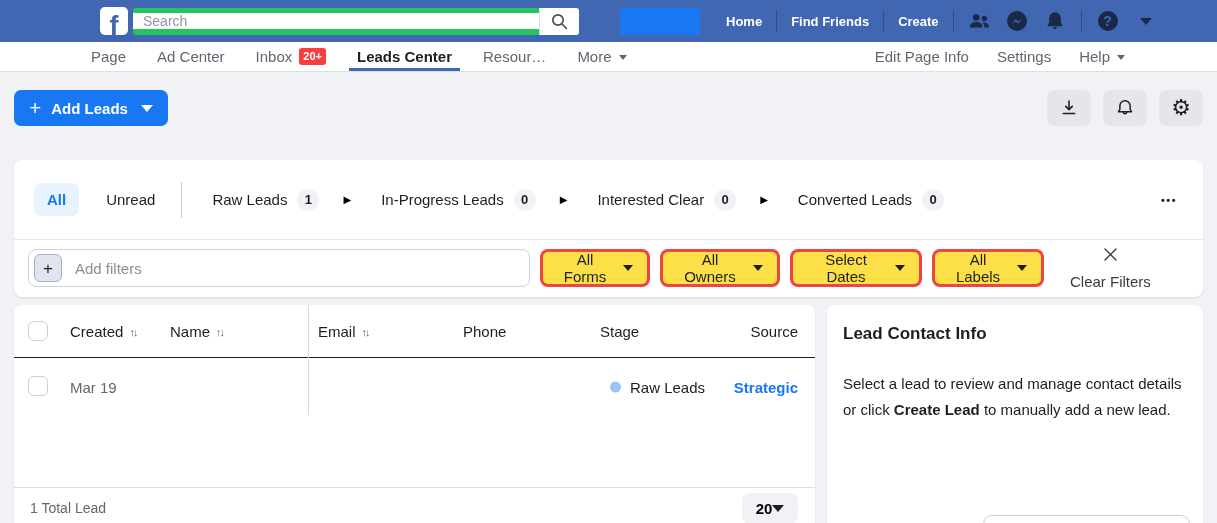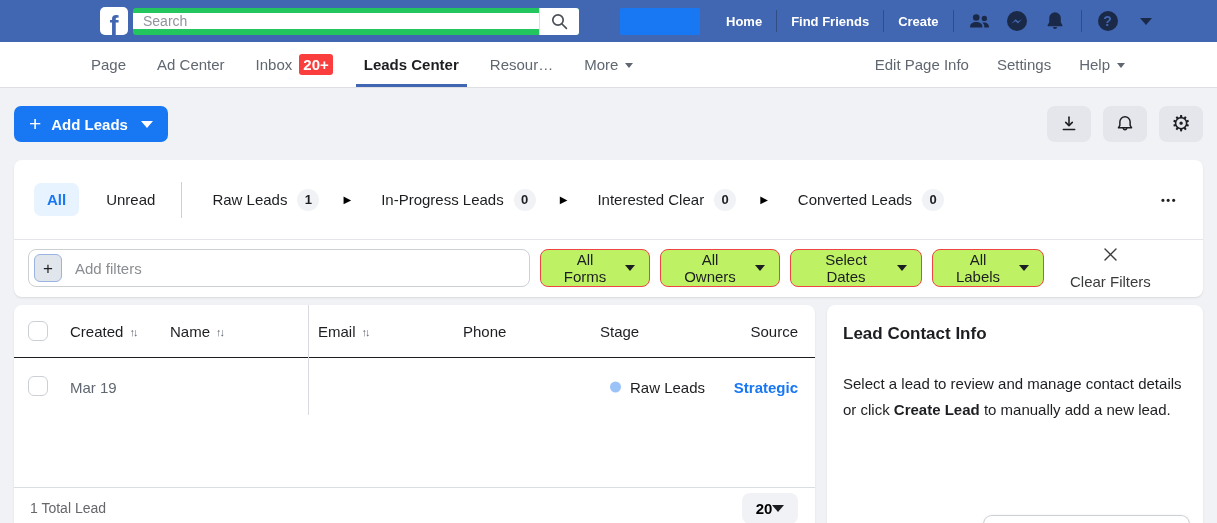--- a/index.html
+++ b/index.html
@@ -23,27 +23,27 @@
   .redacted { margin-left:41px; width:80px; height:27px; background:var(--accent-blue,#1877f2); border-radius:2px; flex:none; }
   .top-links { display:flex; align-items:center; margin-left:12px; height:100%; }
   .top-link { color:#fff; font-size:13px; font-weight:bold; padding:0 14px; cursor:pointer; }
   .top-sep { width:1px; height:22px; background:rgba(0,0,0,0.25); }
   .top-icons { display:flex; align-items:center; margin-left:13px; gap:14px; }
   .top-icon { display:flex; align-items:center; justify-content:center; width:24px; height:24px; }
   .help-circle { width:20px; height:20px; border-radius:50%; background:#1a2947; color:var(--header-blue,#4267b2); font-size:14px; font-weight:bold; display:flex; align-items:center; justify-content:center; }
   .caret-top { width:0; height:0; border-left:6px solid transparent; border-right:6px solid transparent; border-top:7px solid #1a2947; margin-left:6px; }
 
   
-  .pagenav { height:46px; background:#fff; border-bottom:1px solid #dddfe2; display:flex; align-items:center; justify-content:space-between; padding:0 92px 0 91px; }
+  .pagenav { height:30px; background:#fff; border-bottom:1px solid #dddfe2; display:flex; align-items:center; justify-content:space-between; padding:0 92px 0 91px; }
   .pagenav-left, .pagenav-right { display:flex; align-items:center; height:100%; }
   .pn-item { font-size:15px; color:#606770; margin-right:31px; display:flex; align-items:center; gap:7px; height:100%; position:relative; cursor:pointer; white-space:nowrap; }
   .pagenav-right .pn-item { margin-right:0; margin-left:28px; }
   .pn-item.active { color:#1c1e21; font-weight:bold; }
   .pn-item.active::after { content:""; position:absolute; left:-8px; right:-8px; bottom:0; height:3px; background:var(--header-blue,#4267b2); }
-  .inbox-badge { background:var(--badge-red,#fa3e3e); color:#fff; font-size:15px; font-weight:bold; padding:3px 4px; border-radius:3px; line-height:1; }
+  .inbox-badge { background:var(--badge-red,#fa3e3e); color:#fff; font-size:11px; font-weight:bold; padding:3px 4px; border-radius:3px; line-height:1; }
   .pn-caret { width:0; height:0; border-left:4px solid transparent; border-right:4px solid transparent; border-top:5px solid #606770; margin-top:2px; }
 
   
   .toolbar { height:72px; display:flex; align-items:center; justify-content:space-between; padding:0 14px; }
   .add-leads { height:36px; background:var(--accent-blue,#1877f2); color:#fff; border:none; border-radius:7px; display:flex; align-items:center; padding:0 15px; font-size:15px; font-weight:bold; font-family:inherit; cursor:pointer; }
   .add-leads .plus { font-size:21px; font-weight:400; line-height:1; margin-top:-2px; margin-right:10px; }
   .add-leads .caret { width:0; height:0; border-left:6px solid transparent; border-right:6px solid transparent; border-top:7px solid #fff; margin-left:13px; }
   .toolbar-icons { display:flex; gap:12px; }
   .tool-btn { width:44px; height:36px; background:#e4e6eb; border:none; border-radius:8px; display:flex; align-items:center; justify-content:center; cursor:pointer; }
   .gear-glyph { font-size:22px; color:#1c1e21; line-height:1; font-family:"DejaVu Sans",sans-serif; }
@@ -57,21 +57,21 @@
   .stage-tab { display:flex; align-items:center; gap:10px; margin-left:30px; font-size:15px; cursor:pointer; white-space:nowrap; }
   .count-badge { min-width:22px; height:22px; padding:0 5px; border-radius:11px; background:#f0f2f5; display:flex; align-items:center; justify-content:center; font-size:13px; font-weight:bold; }
   .stage-arrow { margin-left:24px; font-size:10px; color:#000; }
   .tabs-more { position:absolute; right:26px; font-weight:bold; font-size:11px; letter-spacing:1.5px; cursor:pointer; }
 
   .filters-row { height:56px; display:flex; align-items:center; padding:0 14px; gap:10px; }
   .filter-input { width:502px; height:38px; border:1px solid #ccd0d5; border-radius:8px; background:#fff; display:flex; align-items:center; padding:0 5px; flex:none; }
   .plus-btn { width:28px; height:28px; border-radius:6px; background:#e1e5ec; border:1px solid #9ab3e0; color:#1c1e21; font-size:17px; line-height:1; display:flex; align-items:center; justify-content:center; cursor:pointer; }
   .filter-input input { border:none; outline:none; flex:1; font-size:15px; padding-left:13px; font-family:inherit; color:#1c1e21; background:transparent; }
   .filter-input input::placeholder { color:#8a8d91; }
-  .dropdown { height:38px; border:1px solid #ef4444; border-radius:8px; background:#bef264; display:flex; align-items:center; justify-content:space-between; padding:0 14px; font-size:15px; font-weight:500; font-family:inherit; color:#1c1e21; cursor:pointer; flex:none; }
+  .dropdown { height:38px; border:3px solid #ef4444; border-radius:8px; background:#fde047; display:flex; align-items:center; justify-content:space-between; padding:0 14px; font-size:15px; font-weight:500; font-family:inherit; color:#1c1e21; cursor:pointer; flex:none; }
   .dd-caret { width:0; height:0; border-left:5.5px solid transparent; border-right:5.5px solid transparent; border-top:6.5px solid #1c1e21; margin-left:10px; }
   .w-forms{width:110px;} .w-owners{width:120px;} .w-dates{width:132px;} .w-labels{width:112px;}
   .clear-filters { display:flex; align-items:center; gap:11px; margin-left:16px; font-size:15px; color:#3a3b3c; background:none; border:none; font-family:inherit; cursor:pointer;flex-direction:column; }
 
   
   .card-table { position:absolute; left:14px; top:305px; width:801px; height:218px; background:#fff; border-radius:8px 8px 0 0; box-shadow:0 1px 2px rgba(0,0,0,0.1); }
   .col-divider { position:absolute; left:294px; top:0; width:1px; height:110px; background:#d8dadf; z-index:2; }
   .thead { position:relative; height:53px; border-bottom:1px solid #1c1e21; }
   .th { position:absolute; top:50%; transform:translateY(-50%); font-size:15px; color:#1c1e21; display:flex; align-items:center; gap:6px; white-space:nowrap; cursor:pointer; }
   .sort-ic { font-size:11px; color:#606770; letter-spacing:-2px; }

